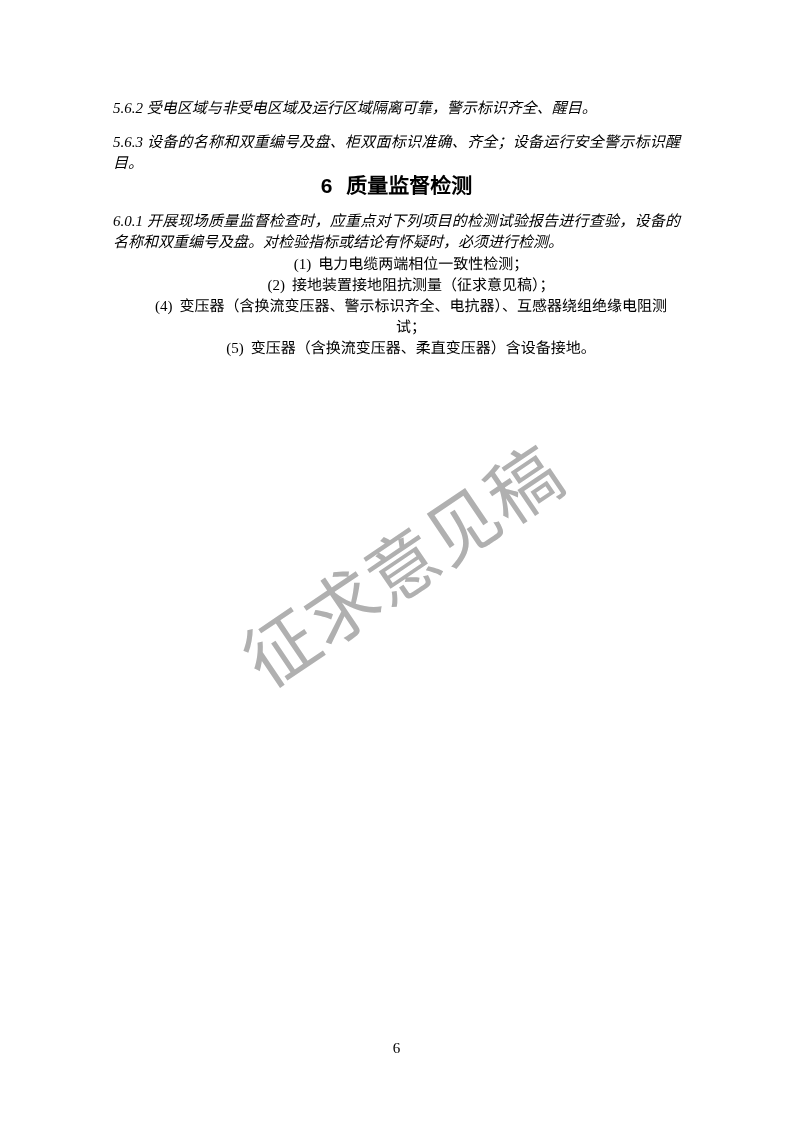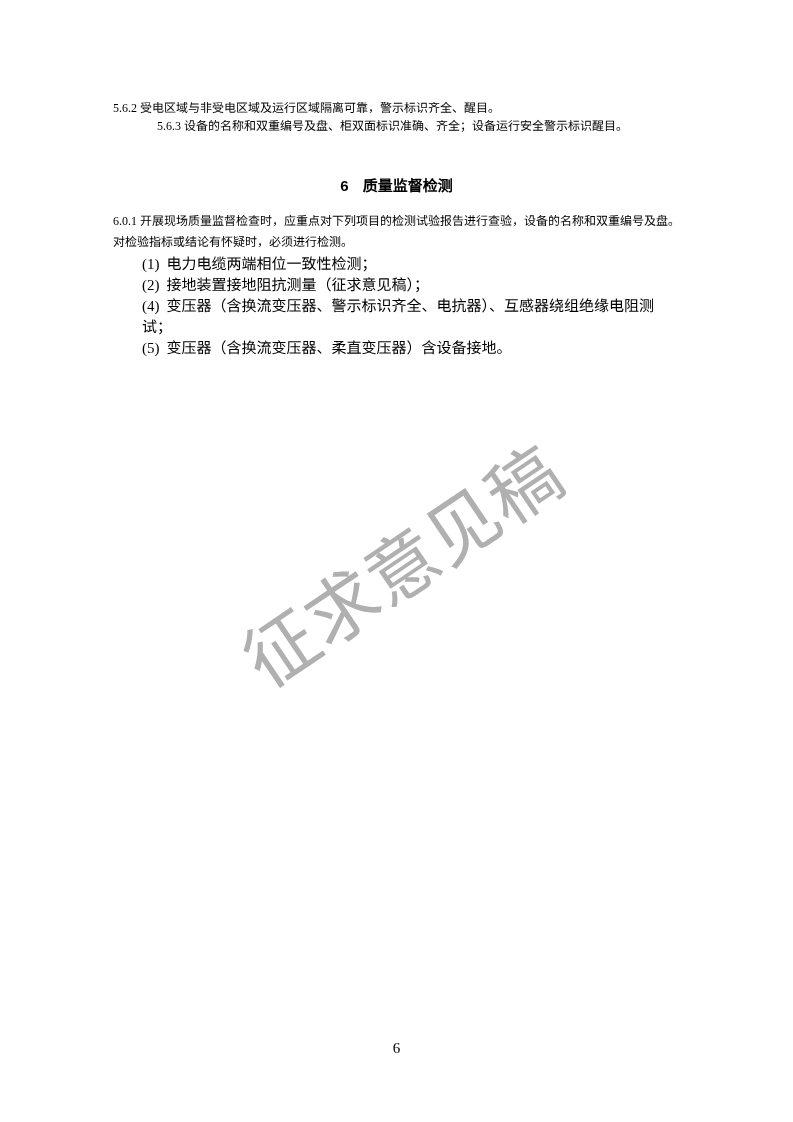--- a/index.html
+++ b/index.html
@@ -32,49 +32,50 @@
   .content {
     position: absolute;
     left: 113px;
     top: 0;
     width: 567px;
     z-index: 2;
   }
   .clause {
     position: absolute;
     width: 567px;
-    font-size: 12px;
+    font-size: 15px;
     line-height: 20.5px;
     text-align: justify;
+    font-style: italic;
   }
   .clause-562 { top: 98px; }
-  .clause-563 { top: 116px; margin-left: 44px; }
+  .clause-563 { top: 132px; }
   .section-heading {
     position: absolute;
     top: 172px;
     width: 567px;
     text-align: center;
     font-family: "Liberation Sans", "DejaVu Sans", sans-serif;
     font-weight: bold;
-    font-size: 15px;
+    font-size: 21px;
     line-height: 28px;
   }
   .section-heading .heading-number { margin-right: 14px; }
   .clause-601 { top: 211px; }
   .item-list {
     position: absolute;
     top: 254px;
     left: 29px;
     width: 538px;
     list-style: none;
   }
   .item-list li {
     font-size: 15px;
     line-height: 21px;
-    text-align: left;
+    text-align: center;
   }
   .item-marker { margin-right: 7px; }
   .page-footer {
     position: absolute;
     top: 1038px;
     left: 0;
     width: 793px;
     text-align: center;
     font-size: 15px;
     line-height: 21px;

